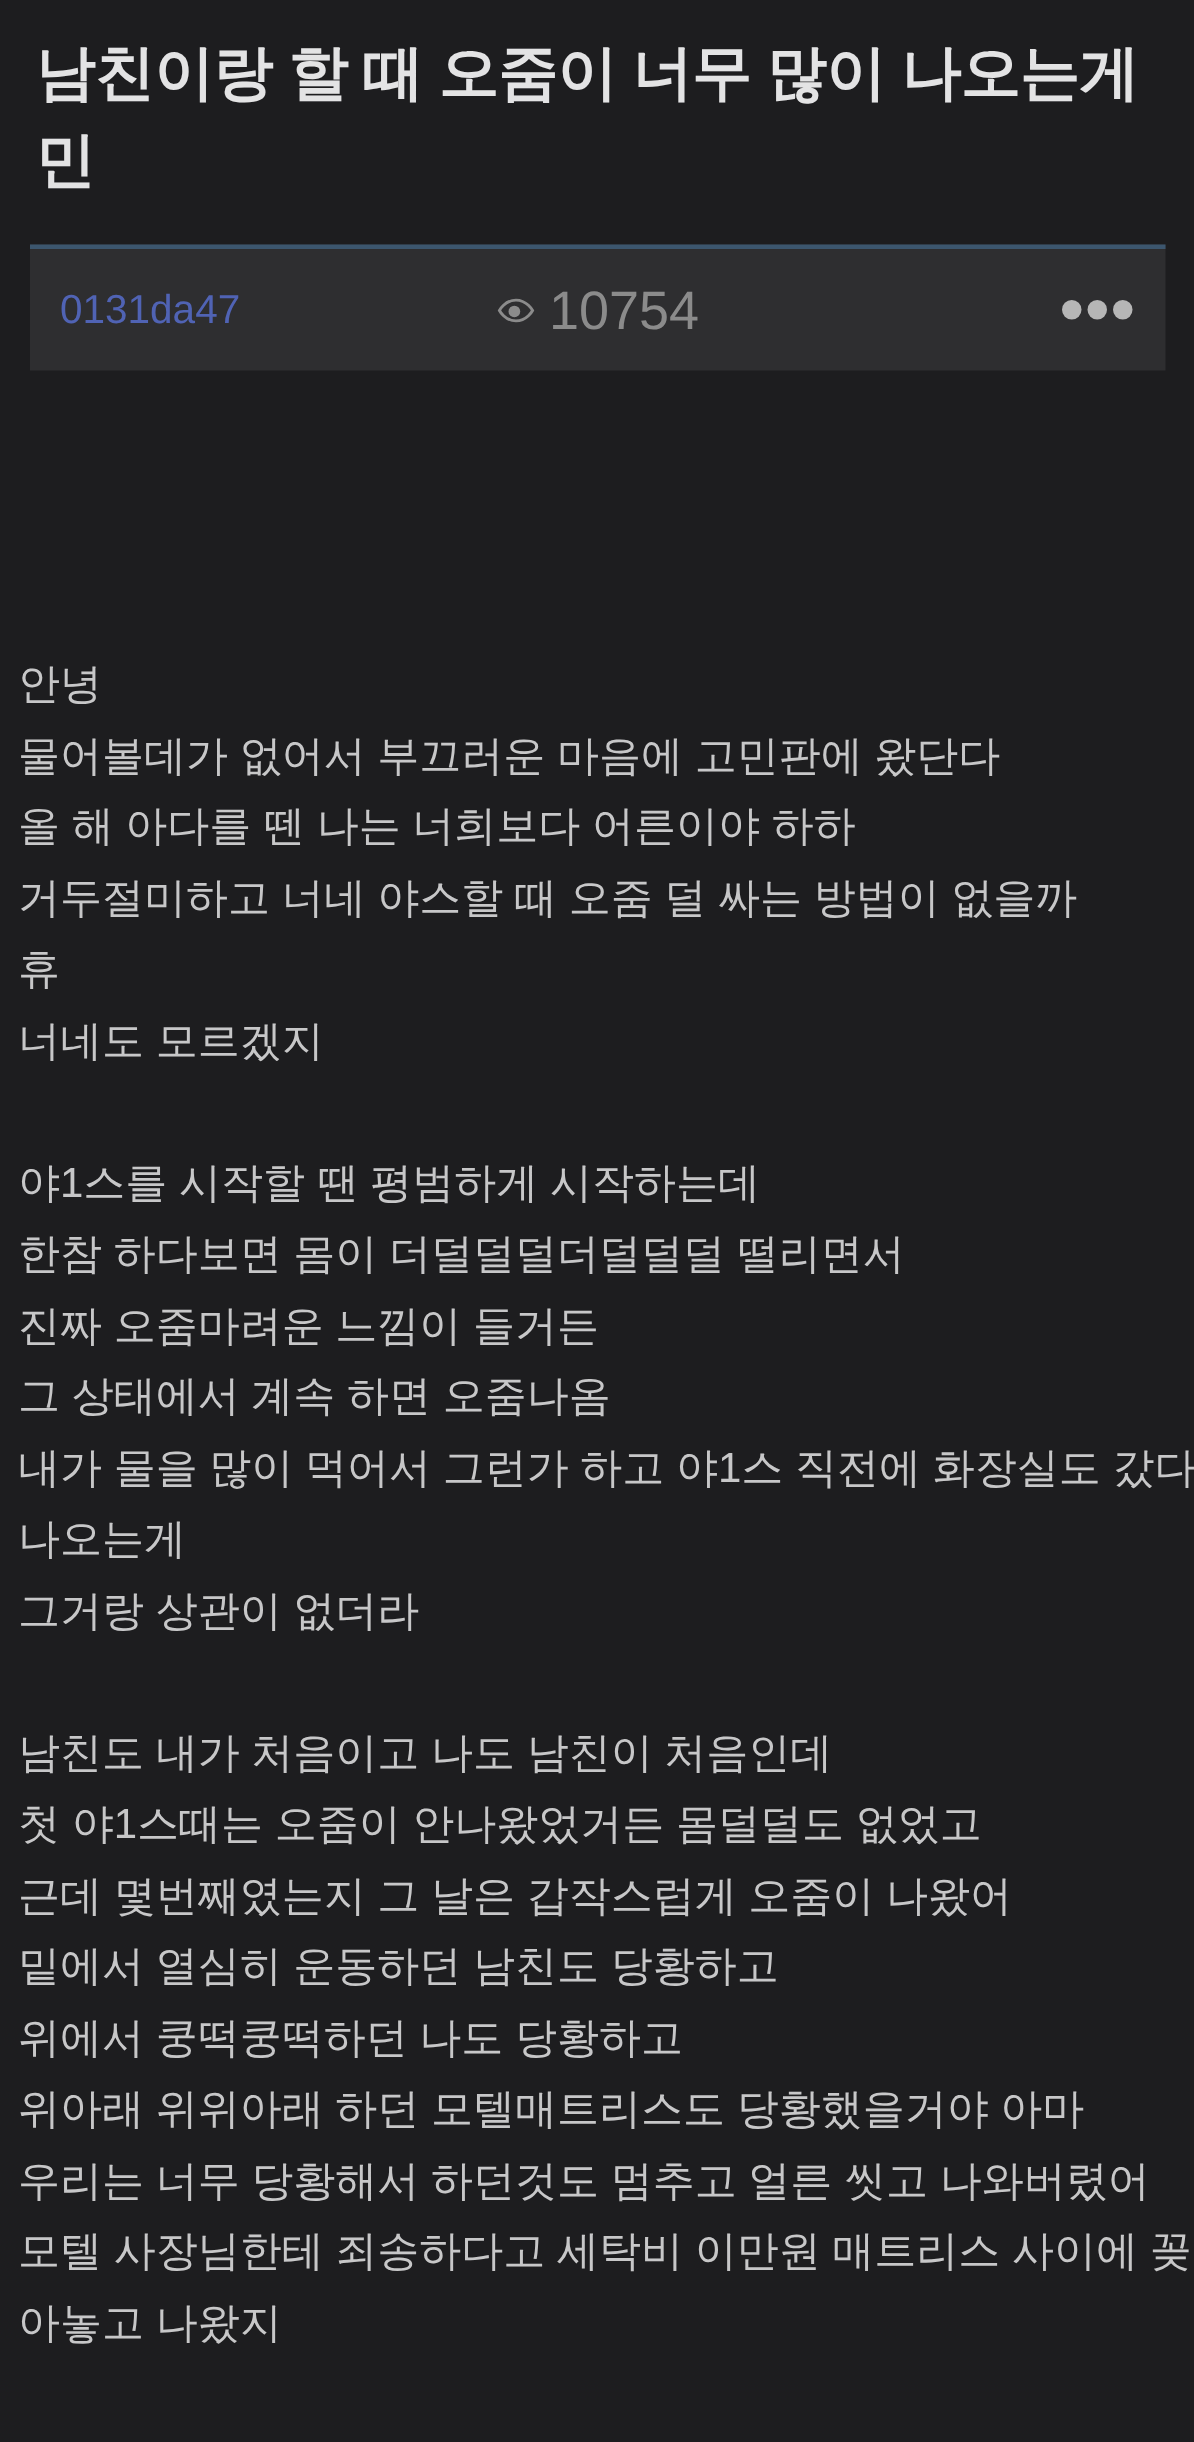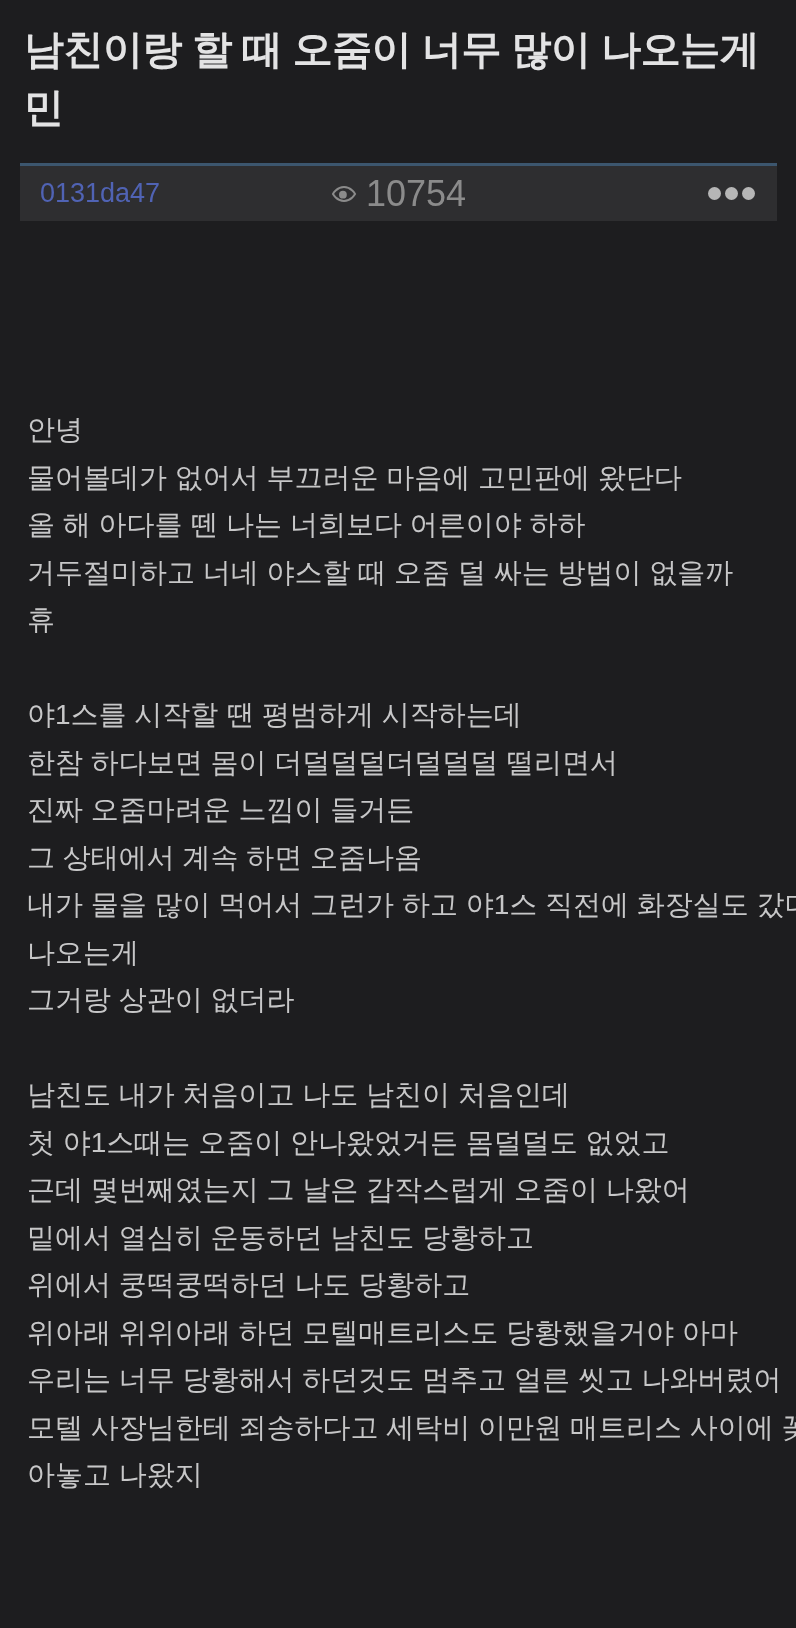--- a/index.html
+++ b/index.html
@@ -26,21 +26,21 @@
     margin: 20px 24px 0 24px;
     font-size: 40px;
     font-weight: 700;
     line-height: 58px;
     color: var(--title);
     letter-spacing: -0.5px;
   }
   .title-line { white-space: nowrap; overflow: hidden; }
   .meta-bar {
     margin: 27px 19px 0 20px;
-    height: 58px;
+    height: 84px;
     background: var(--bar-bg);
     border-top: 3px solid var(--bar-border);
     display: flex;
     align-items: center;
     padding: 0 20px;
   }
   .bar-left { flex: 1; display: flex; align-items: center; min-width: 0; }
   .bar-mid { display: flex; align-items: center; gap: 9px; }
   .bar-right { flex: 1; display: flex; justify-content: flex-end; align-items: center; }
   .username {
@@ -56,21 +56,21 @@
     display: flex;
     gap: 4px;
     background: none;
     border: none;
     padding: 6px 2px;
     cursor: pointer;
     align-items: center;
   }
   .dot { width: 13px; height: 13px; border-radius: 50%; background: var(--dots); }
   .post-body {
-    margin: 185px 24px 0 27px;
+    margin: 185px 24px 0 12px;
     font-size: 28px;
     line-height: 47.5px;
     color: var(--body);
     font-weight: 400;
   }
   .body-line { min-height: 47.5px; white-space: nowrap; overflow: visible; }
   .body-line.blank { min-height: 47.5px; }
 </style>
 </head>
 <body>
@@ -103,20 +103,21 @@
       </button>
     </div>
   </div>
 
   <div class="post-body">
       <div class="body-line">안녕</div>
       <div class="body-line">물어볼데가 없어서 부끄러운 마음에 고민판에 왔단다</div>
       <div class="body-line">올 해 아다를 뗀 나는 너희보다 어른이야 하하</div>
       <div class="body-line">거두절미하고 너네 야스할 때 오줌 덜 싸는 방법이 없을까</div>
       <div class="body-line">휴</div>
+      <div class="body-line">너네도 모르겠지</div>
       <div class="body-line blank"></div>
       <div class="body-line">야1스를 시작할 땐 평범하게 시작하는데</div>
       <div class="body-line">한참 하다보면 몸이 더덜덜덜더덜덜덜 떨리면서</div>
       <div class="body-line">진짜 오줌마려운 느낌이 들거든</div>
       <div class="body-line">그 상태에서 계속 하면 오줌나옴</div>
       <div class="body-line">내가 물을 많이 먹어서 그런가 하고 야1스 직전에 화장실도 갔다</div>
       <div class="body-line">나오는게</div>
       <div class="body-line">그거랑 상관이 없더라</div>
       <div class="body-line blank"></div>
       <div class="body-line">남친도 내가 처음이고 나도 남친이 처음인데</div>

